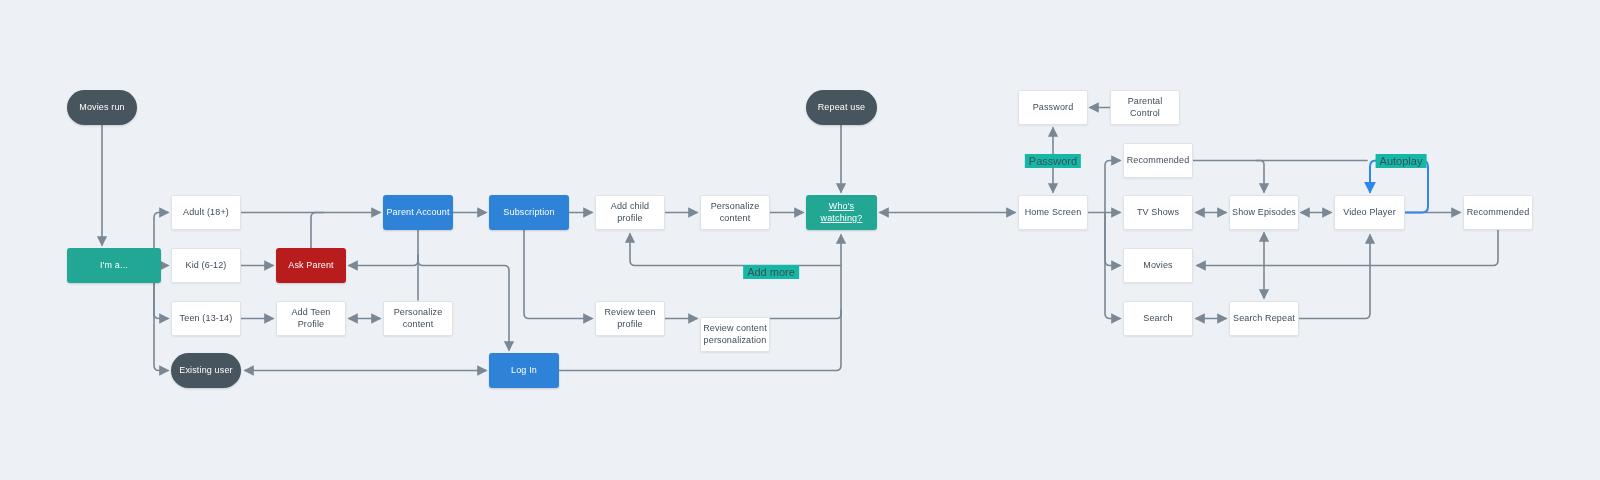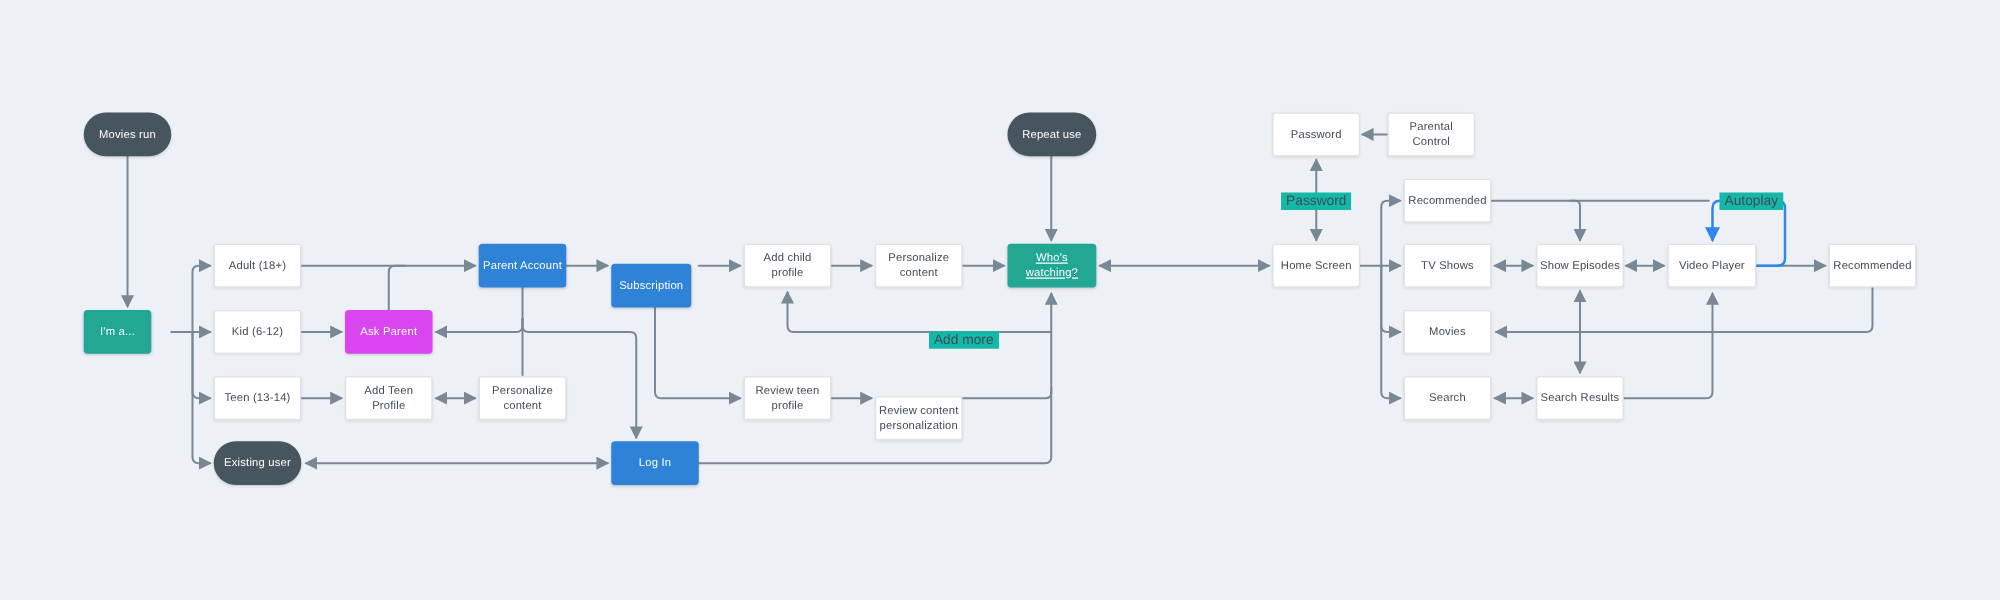--- a/index.html
+++ b/index.html
@@ -12,21 +12,21 @@
     position:absolute;display:flex;align-items:center;justify-content:center;
     text-align:center;font-size:9px;letter-spacing:.15px;line-height:1.3;
     color:#3f4c59;box-sizing:border-box;padding:2px;cursor:default;z-index:2;
   }
   .node.white{background:#ffffff;border:1px solid #dfe3e8;border-radius:2px;
     box-shadow:0 1px 2px rgba(31,45,61,.08);}
   .node.teal{background:#22a795;color:#fff;border-radius:3px;
     box-shadow:0 1px 2px rgba(31,45,61,.18);}
   .node.blue{background:#2e82d8;color:#fff;border-radius:3px;
     box-shadow:0 1px 2px rgba(31,45,61,.18);}
-  .node.gray{background:#d946ef;color:#fff;border-radius:3px;
+  .node.gray{background:#b91c1c;color:#fff;border-radius:3px;
     box-shadow:0 1px 2px rgba(31,45,61,.18);}
   .node.dark{background:#47555f;color:#fff;border-radius:18px;
     box-shadow:0 1px 2px rgba(31,45,61,.18);}
   .edge-label{
     position:absolute;transform:translate(-50%,-50%);background:#14b8a6;
     padding:1px 4px;font-size:11px;color:#3f4c59;white-space:nowrap;z-index:3;
   }
 </style>
 </head>
 <body>
@@ -82,21 +82,21 @@
         <path d="M1196 318.5 L1226 318.5" fill="none" stroke="#7a8794" stroke-width="1.6" stroke-linecap="round" marker-end="url(#arrow-gray)" marker-start="url(#arrow-gray)"></path>
         <path d="M1298 318.5 L1365 318.5 Q1370 318.5 1370 313.5 L1370 235" fill="none" stroke="#7a8794" stroke-width="1.6" stroke-linecap="round" marker-end="url(#arrow-gray)"></path>
         <path d="M1498 230 L1498 260.5 Q1498 265.5 1493 265.5 L1197 265.5" fill="none" stroke="#7a8794" stroke-width="1.6" stroke-linecap="round" marker-end="url(#arrow-gray)"></path>
         <path d="M1404 212.5 L1422 212.5 Q1428 212.5 1428 206.5 L1428 166.5 Q1428 160.5 1422 160.5 L1376 160.5 Q1370 160.5 1370 166.5 L1370 192" fill="none" stroke="#2f86ed" stroke-width="2" stroke-linecap="round" marker-end="url(#arrow-accent)"></path>
       </g>
   </svg>
   <div id="node-layer">
       <div class="node dark pill" style="left: 67px; top: 90px; width: 70px; height: 35px;">
         <span>Movies run</span>
       </div>
-      <div class="node teal" style="left: 67px; top: 248px; width: 54px; height: 35px; justify-content: center;">
+      <div class="node teal" style="left: 67px; top: 248px; width: 94px; height: 35px; justify-content: center;">
         <span>I'm a...</span>
       </div>
       <div class="node white" style="left: 171px; top: 195px; width: 70px; height: 35px; justify-content: center;">
         <span>Adult (18+)</span>
       </div>
       <div class="node white" style="left: 171px; top: 248px; width: 70px; height: 35px;">
         <span>Kid (6-12)</span>
       </div>
       <div class="node white" style="left: 171px; top: 301px; width: 70px; height: 35px;">
         <span>Teen (13-14)</span>
@@ -109,21 +109,21 @@
       </div>
       <div class="node white" style="left: 276px; top: 301px; width: 70px; height: 35px; justify-content: flex-end;">
         <span>Add Teen Profile</span>
       </div>
       <div class="node blue" style="left: 383px; top: 195px; width: 70px; height: 35px;">
         <span>Parent Account</span>
       </div>
       <div class="node white" style="left: 383px; top: 301px; width: 70px; height: 35px;">
         <span>Personalize content</span>
       </div>
-      <div class="node blue" style="left: 489px; top: 195px; width: 64px; height: 35px; margin-top: 16px;">
+      <div class="node blue" style="left: 489px; top: 195px; width: 80px; height: 35px;">
         <span>Subscription</span>
       </div>
       <div class="node blue" style="left: 489px; top: 353px; width: 70px; height: 35px;">
         <span>Log In</span>
       </div>
       <div class="node white" style="left: 595px; top: 195px; width: 70px; height: 35px;">
         <span>Add child profile</span>
       </div>
       <div class="node white" style="left: 595px; top: 301px; width: 70px; height: 35px;">
         <span>Review teen profile</span>
@@ -158,21 +158,21 @@
       <div class="node white" style="left: 1123px; top: 248px; width: 70px; height: 35px;">
         <span>Movies</span>
       </div>
       <div class="node white" style="left: 1123px; top: 301px; width: 70px; height: 35px;">
         <span>Search</span>
       </div>
       <div class="node white" style="left: 1229px; top: 195px; width: 70px; height: 35px;">
         <span>Show Episodes</span>
       </div>
       <div class="node white" style="left: 1229px; top: 301px; width: 70px; height: 35px;">
-        <span>Search Results</span>
+        <span>Search Repeat</span>
       </div>
       <div class="node white" style="left: 1334px; top: 195px; width: 71px; height: 35px;">
         <span>Video Player</span>
       </div>
       <div class="node white" style="left: 1463px; top: 195px; width: 70px; height: 35px;">
         <span>Recommended</span>
       </div>
     </div>
   <div id="label-layer">
       <div class="edge-label" style="left: 1053px; top: 160.5px;">Password</div>

